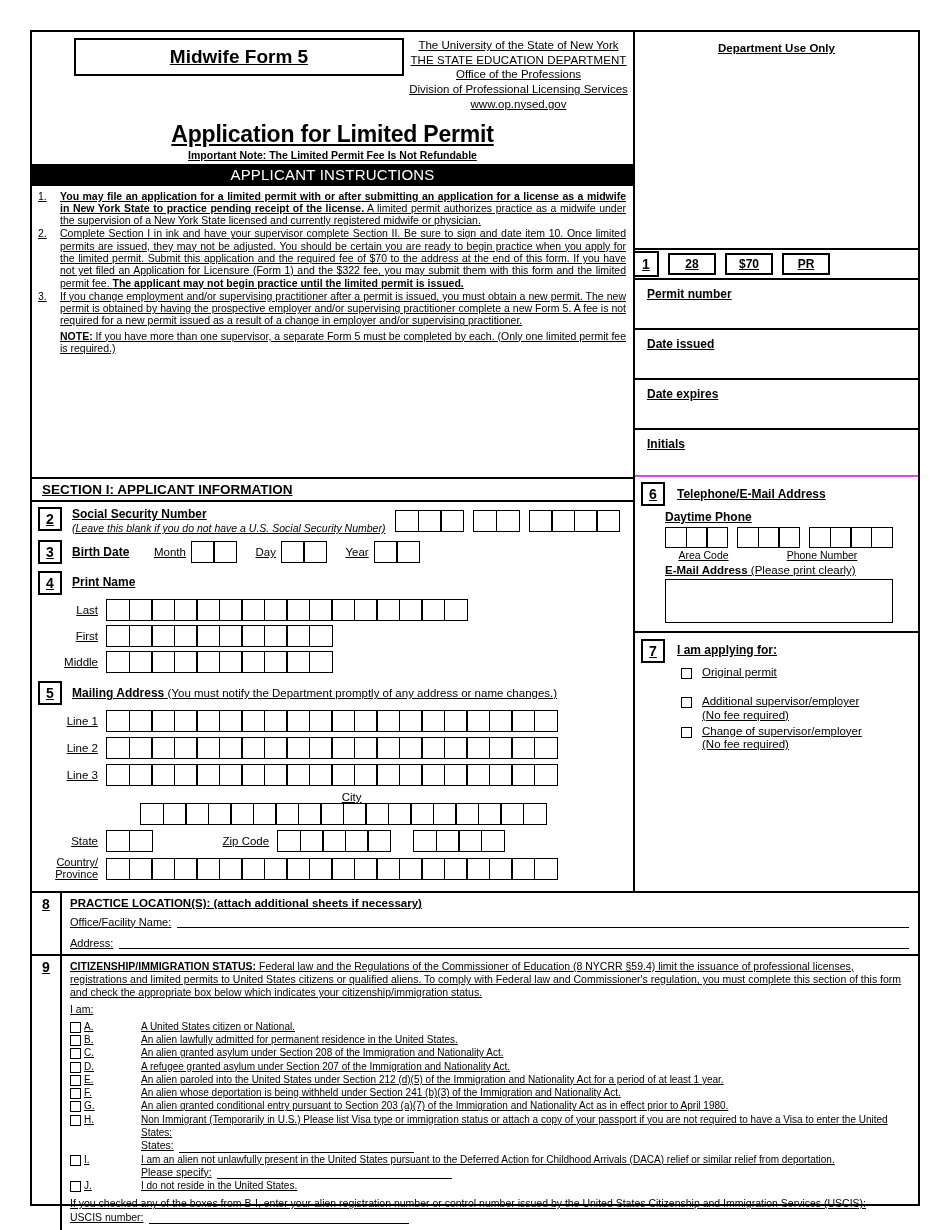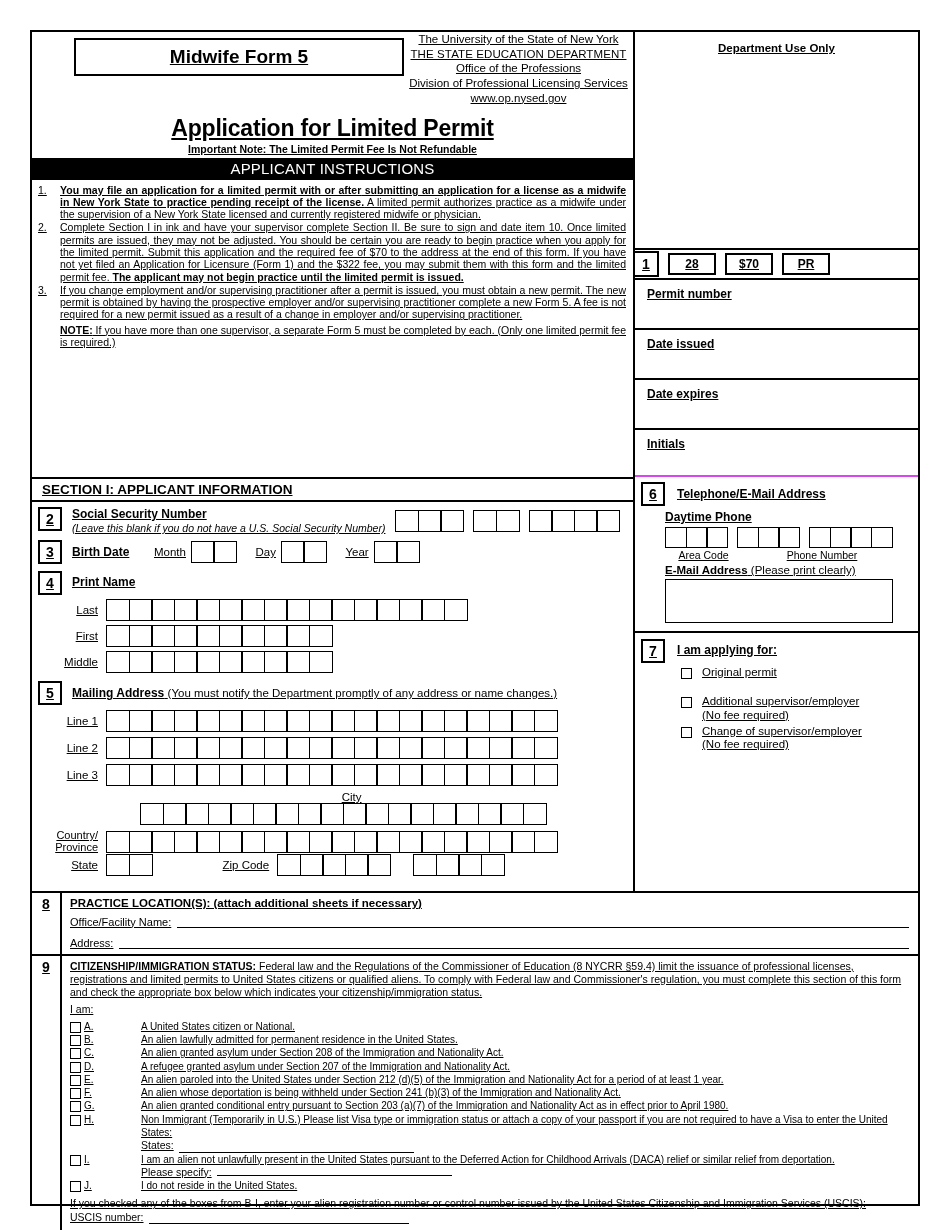--- a/index.html
+++ b/index.html
@@ -18,21 +18,21 @@
   .leftcol { width:603px; border-right:2px solid #000; }
   .rightcol { width:283px; }
 
   
   .hdr { display:flex; }
   .formtitlebox {
     width:330px; height:38px; margin:6px 0 0 42px;
     border:2px solid #000; display:flex; align-items:center; justify-content:center;
     font-size:19px; font-weight:bold;
   }
-  .agency { flex:1; text-align:center; font-size:11.5px; line-height:1.28; }
+  .agency { flex:1; text-align:center; font-size:11.5px; line-height:1.28; padding-top:6px; }
   .agency .ln2 { letter-spacing:.1px; }
   .apptitle { text-align:center; font-size:23px; font-weight:bold; margin-top:9px; letter-spacing:-.2px;}
   .impnote { text-align:center; font-size:10.5px; font-weight:bold; margin-top:1px; }
   .instrbar {
     background:#000; color:#fff; text-align:center;
     font-size:15px; padding:2px 0 3px; margin-top:3px; letter-spacing:.2px;
   }
   .instrbody { padding:4px 7px 4px 6px; }
   .inum { display:flex; margin-bottom:1px; }
   .inum .n { width:22px; flex:none; font-size:10.5px; }
@@ -357,61 +357,61 @@
                 <div class="cell"></div>
                 <div class="cell"></div>
                 <div class="cell"></div>
                 <div class="cell"></div>
                 <div class="cell"></div>
                 <div class="cell"></div>
                 <div class="cell"></div>
                 <div class="cell"></div>
               </div>
         </div>
+        <div style="display:flex; align-items:center; margin-bottom:5px;">
+          <div class="lblw">State</div>
+          <div class="comb" id="state-comb">
+                <div class="cell"></div>
+                <div class="cell"></div>
+              </div>
+          <div style="font-size:11.5px; padding:0 8px 0 70px;">Zip Code</div>
+          <div class="comb" id="zip5-comb">
+                <div class="cell"></div>
+                <div class="cell"></div>
+                <div class="cell"></div>
+                <div class="cell"></div>
+                <div class="cell"></div>
+              </div>
+          <div style="width:22px;"></div>
+          <div class="comb" id="zip4-comb">
+                <div class="cell"></div>
+                <div class="cell"></div>
+                <div class="cell"></div>
+                <div class="cell"></div>
+              </div>
+        </div>
         <div style="display:flex; align-items:center;">
           <div class="lblw" style="line-height:1.08; font-size:11px;"><span>Country/</span><br><span>Province</span></div>
           <div class="comb" id="country-comb">
                 <div class="cell"></div>
                 <div class="cell"></div>
                 <div class="cell"></div>
                 <div class="cell"></div>
                 <div class="cell"></div>
                 <div class="cell"></div>
                 <div class="cell"></div>
                 <div class="cell"></div>
                 <div class="cell"></div>
                 <div class="cell"></div>
                 <div class="cell"></div>
                 <div class="cell"></div>
                 <div class="cell"></div>
                 <div class="cell"></div>
                 <div class="cell"></div>
                 <div class="cell"></div>
-                <div class="cell"></div>
-                <div class="cell"></div>
-                <div class="cell"></div>
-                <div class="cell"></div>
-              </div>
-        </div>
-        <div style="display:flex; align-items:center; margin-bottom:5px;">
-          <div class="lblw">State</div>
-          <div class="comb" id="state-comb">
-                <div class="cell"></div>
-                <div class="cell"></div>
-              </div>
-          <div style="font-size:11.5px; padding:0 8px 0 70px;">Zip Code</div>
-          <div class="comb" id="zip5-comb">
-                <div class="cell"></div>
-                <div class="cell"></div>
-                <div class="cell"></div>
-                <div class="cell"></div>
-                <div class="cell"></div>
-              </div>
-          <div style="width:22px;"></div>
-          <div class="comb" id="zip4-comb">
                 <div class="cell"></div>
                 <div class="cell"></div>
                 <div class="cell"></div>
                 <div class="cell"></div>
               </div>
         </div>
       </div>
       <div style="height:10px;"></div>
     </div>
 
@@ -541,21 +541,21 @@
             </div>
         <div style="padding-left:71px; display:flex; align-items:flex-end;">
           <span>States:</span>
           <span class="dotline" style="width:235px; margin-left:5px; height:10px;"></span>
         </div>
         <div class="cit-item">
               <span class="cb ck"></span>
               <span class="ltr">I.</span>
               <span class="txt" style="padding-left:38px;">I am an alien not unlawfully present in the United States pursuant to the Deferred Action for Childhood Arrivals (DACA) relief or similar relief from deportation.</span>
             </div>
-        <div style="padding-left:71px; display:flex; align-items:flex-start;">
+        <div style="padding-left:71px; display:flex; align-items:flex-end;">
           <span>Please specify:</span>
           <span class="dotline" style="width:235px; margin-left:5px; height:10px;"></span>
         </div>
         <div class="cit-item">
               <span class="cb ck"></span>
               <span class="ltr">J.</span>
               <span class="txt" style="padding-left:38px;">I do not reside in the United States.</span>
             </div>
       </div>
 

